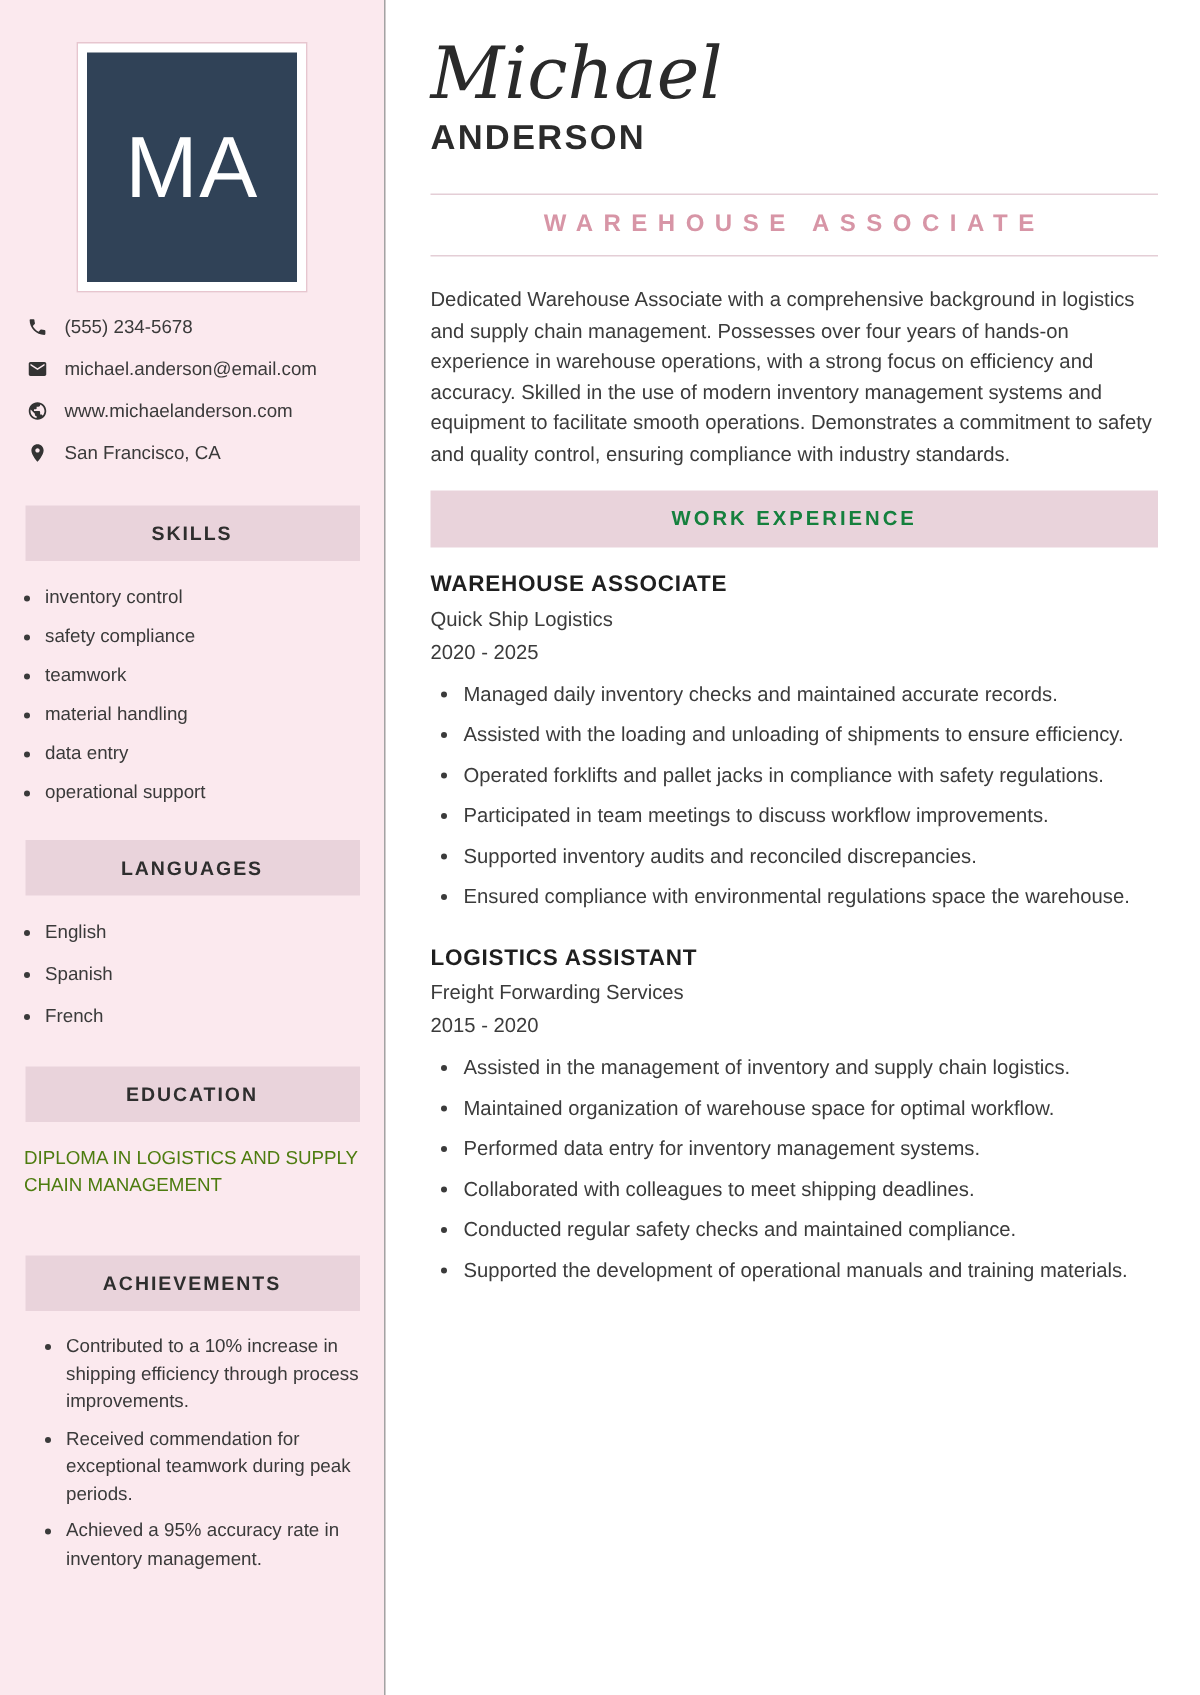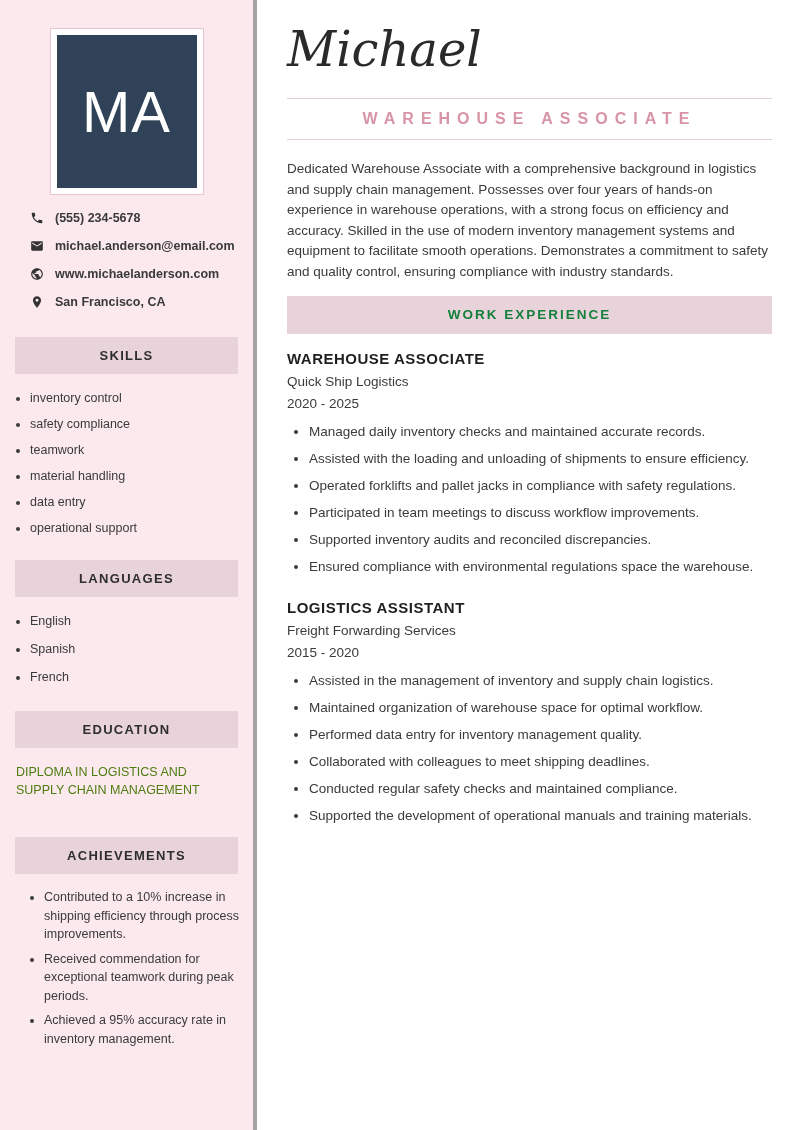--- a/index.html
+++ b/index.html
@@ -15,21 +15,21 @@
     display: flex;
     background: #ffffff;
     overflow: hidden;
   }
 
   
   .sidebar {
     width: 257px;
     min-width: 257px;
     background: #fbe9ee;
-    border-right: 4px solid #a3a3a3;
+    border-right: 1px solid #a3a3a3;
     padding-top: 28px;
   }
   .photo-frame {
     width: 154px;
     height: 167px;
     margin: 0 auto;
     background: #ffffff;
     border: 1px solid #e7c6cf;
     display: flex;
     align-items: center;
@@ -63,23 +63,22 @@
     color: #2e2e2e;
   }
   .mt-contact { margin-top: 38px; }
   .mt-skills { margin-top: 28px; }
   .mt-languages { margin-top: 24px; }
   .mt-education { margin-top: 26px; }
   .mt-achievements { margin-top: 38px; }
 
   .contact-list {
     list-style: none;
-    margin: 16px 12px 0;
+    margin: 16px 0 0;
     padding: 0 10px 0 18px;
-    font-weight: bold;
   }
   .contact-list li {
     display: flex;
     align-items: center;
     gap: 11px;
     margin-bottom: 14px;
     font-size: 12.5px;
     color: #3a3a3a;
   }
   .icon {
@@ -273,20 +272,21 @@
       <li>Contributed to a 10% increase in shipping efficiency through process improvements.</li>
       <li>Received commendation for exceptional teamwork during peak periods.</li>
       <li>Achieved a 95% accuracy rate in inventory management.</li>
     </ul>
 
   </aside>
 
   <main class="main">
 
     <div class="first-name">Michael</div>
+    <div class="last-name">ANDERSON</div>
 
     <hr class="rule rule-top">
     <div class="job-title-line">WAREHOUSE ASSOCIATE</div>
     <hr class="rule">
 
     <p class="summary">Dedicated Warehouse Associate with a comprehensive background in logistics and supply chain management. Possesses over four years of hands-on experience in warehouse operations, with a strong focus on efficiency and accuracy. Skilled in the use of modern inventory management systems and equipment to facilitate smooth operations. Demonstrates a commitment to safety and quality control, ensuring compliance with industry standards.</p>
 
     <div class="we-banner">WORK EXPERIENCE</div>
 
     <section class="job">
@@ -303,21 +303,21 @@
       </ul>
     </section>
 
     <section class="job">
       <div class="job-role">LOGISTICS ASSISTANT</div>
       <div class="job-company">Freight Forwarding Services</div>
       <div class="job-dates">2015 - 2020</div>
       <ul class="job-bullets">
         <li>Assisted in the management of inventory and supply chain logistics.</li>
         <li>Maintained organization of warehouse space for optimal workflow.</li>
-        <li>Performed data entry for inventory management quality.</li>
+        <li>Performed data entry for inventory management systems.</li>
         <li>Collaborated with colleagues to meet shipping deadlines.</li>
         <li>Conducted regular safety checks and maintained compliance.</li>
         <li>Supported the development of operational manuals and training materials.</li>
       </ul>
     </section>
 
   </main>
 </div>
 
 </body></html>

